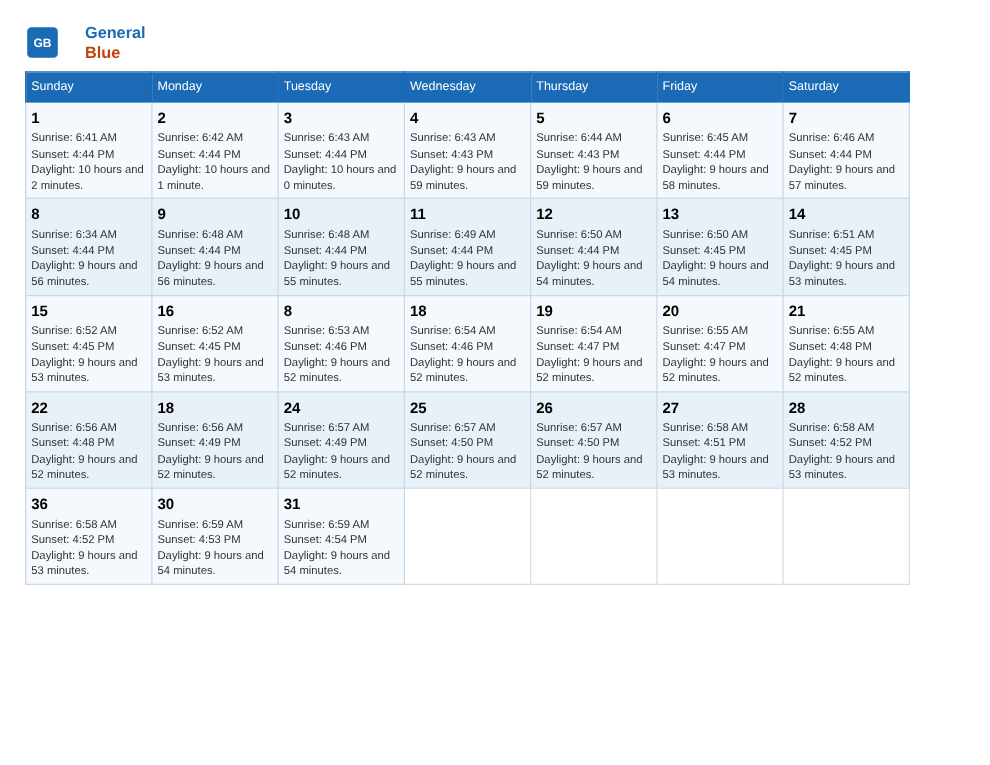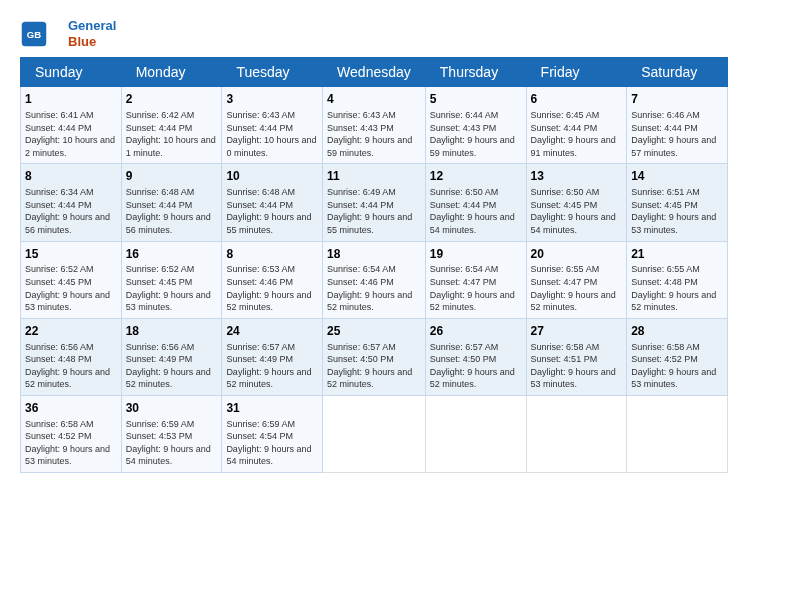--- a/index.html
+++ b/index.html
@@ -55,23 +55,23 @@
     table {
       width: 100%;
       border-collapse: collapse;
       font-size: 9.5px;
     }
     thead tr {
       background-color: #1a6ab5;
       color: #fff;
     }
     thead th {
-      padding: 6px 14px;
+      padding: 6px 4px;
       text-align: left;
-      font-size: 14px;
+      font-size: 10px;
       font-weight: normal;
       border: 1px solid #1a6ab5;
       width: 14.28%;
     }
     tbody tr {
       vertical-align: top;
     }
     tbody tr:nth-child(odd) {
       background-color: #f5f8fc;
     }
@@ -162,21 +162,21 @@
           <td>
             <span class="day-num">5</span>
             <span class="cell-text">Sunrise: 6:44 AM</span>
             <span class="cell-text">Sunset: 4:43 PM</span>
             <span class="cell-text">Daylight: 9 hours and 59 minutes.</span>
           </td>
           <td>
             <span class="day-num">6</span>
             <span class="cell-text">Sunrise: 6:45 AM</span>
             <span class="cell-text">Sunset: 4:44 PM</span>
-            <span class="cell-text">Daylight: 9 hours and 91 minutes.</span>
+            <span class="cell-text">Daylight: 9 hours and 58 minutes.</span>
           </td>
           <td>
             <span class="day-num">7</span>
             <span class="cell-text">Sunrise: 6:46 AM</span>
             <span class="cell-text">Sunset: 4:44 PM</span>
             <span class="cell-text">Daylight: 9 hours and 57 minutes.</span>
           </td>
         </tr>
         <tr>
           <td>

